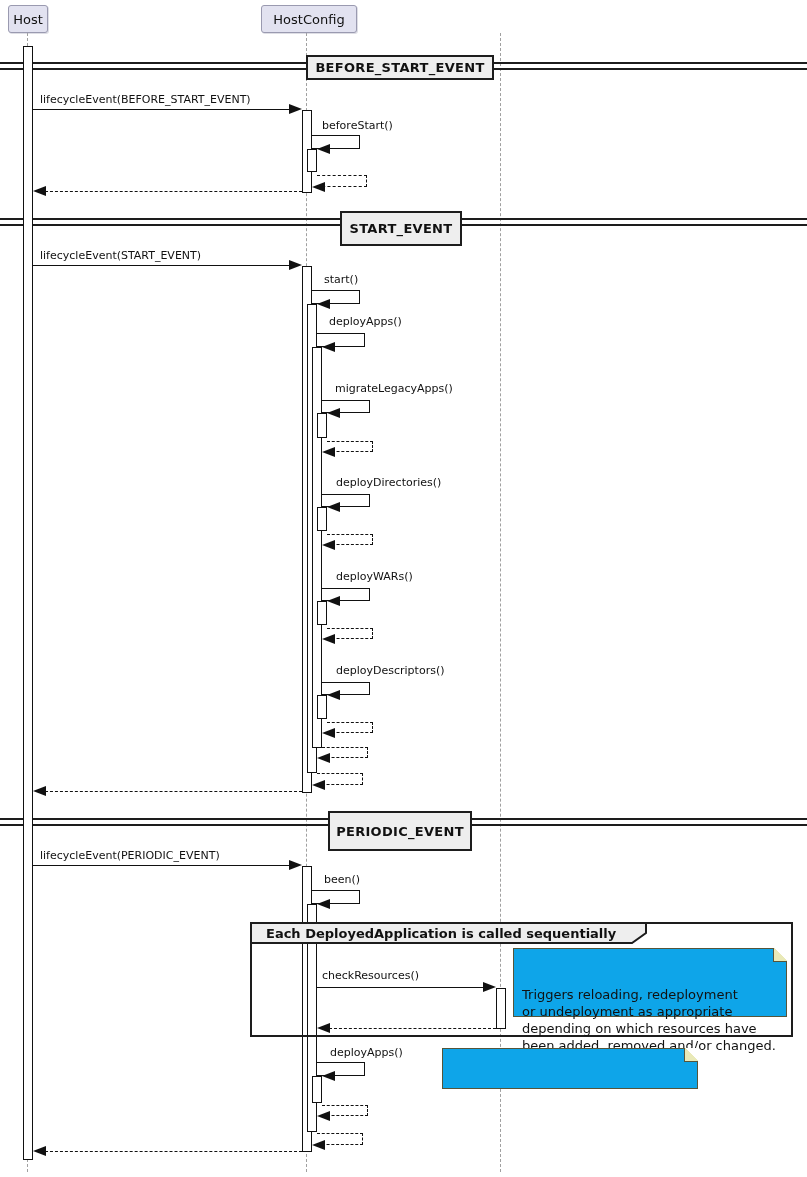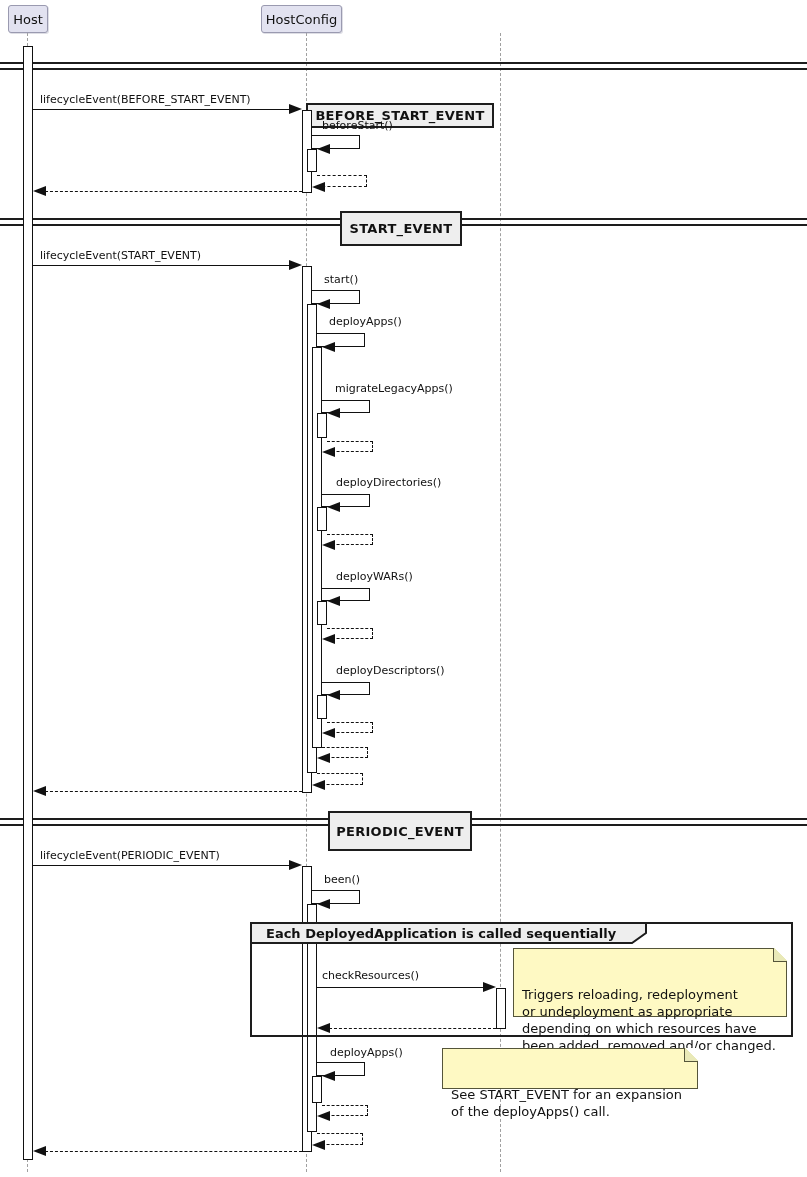--- a/index.html
+++ b/index.html
@@ -79,21 +79,21 @@
     border:2px solid #1d1d1d;
     background:transparent;
   }
   .groupheader{position:absolute;}
   .groupheader text{
     font-family:"DejaVu Sans", sans-serif;
     font-size:13px;font-weight:bold;fill:#111;
   }
   .note{
     position:absolute;box-sizing:border-box;
-    background:#fef9c3;
+    background:#0ea5e9;
     border:1px solid #55553a;
     font-size:13px;line-height:17px;
     padding:3px 8px 4px 8px;
     white-space:pre-line;
   }
   .fold{
     position:absolute;top:-1px;right:-1px;
     width:13px;height:13px;
     background:linear-gradient(to bottom left,#ffffff 50%,#e9e9b8 50%);
     border-left:1px solid #55553a;
@@ -112,25 +112,25 @@
   <div class="divline" style="top:62px;"></div>
   <div class="divline" style="top:68px;"></div>
   <div class="divline" style="top:218px;"></div>
   <div class="divline" style="top:224px;"></div>
   <div class="divline" style="top:818px;"></div>
   <div class="divline" style="top:824px;"></div>
 
   <div class="participant" style="left:8px;top:5px;width:40px;height:28px;">
     <span>Host</span>
   </div>
-  <div class="participant" style="left:261px;top:5px;width:81px;height:28px;">
+  <div class="participant" style="left:261px;top:5px;width:96px;height:28px;">
     <span>HostConfig</span>
   </div>
 
-  <div class="divbox" style="left:306px;top:55px;width:188px;height:25px;margin-top:48px;">
+  <div class="divbox" style="left:306px;top:55px;width:188px;height:25px;">
     <span>BEFORE_START_EVENT</span>
   </div>
   <div class="divbox" style="left:340px;top:211px;width:122px;height:35px;">
     <span>START_EVENT</span>
   </div>
   <div class="divbox" style="left:328px;top:811px;width:144px;height:40px;">
     <span>PERIODIC_EVENT</span>
   </div>
 
   <div class="bar" style="left:23px;top:46px;height:1114px;"></div>
@@ -237,22 +237,20 @@
 
   <div class="mlabel" style="left:330px;top:1045px;">deployApps()</div>
   <div class="loop" style="left:317px;top:1062px;width:48px;height:14px;"></div>
   <div class="tri-l" style="left:322px;top:1071px;"></div>
   <div class="bar" style="left:312px;top:1076px;height:27px;"></div>
   <div class="loop-d" style="left:322px;top:1105px;width:46px;height:11px;"></div>
   <div class="tri-l" style="left:317px;top:1111px;"></div>
 
   <div class="note" style="left:442px;top:1048px;width:256px;height:41px;">
     <div class="fold"></div>
-    <span>See START_EVENT for an expansion
-of the deployApps() call.</span>
   </div>
 
   <div class="loop-d" style="left:317px;top:1133px;width:46px;height:12px;"></div>
   <div class="tri-l" style="left:312px;top:1140px;"></div>
 
   <div class="hline-d" style="left:45px;top:1151px;width:257px;"></div>
   <div class="tri-l" style="left:33px;top:1146px;"></div>
 
 </div>
 

